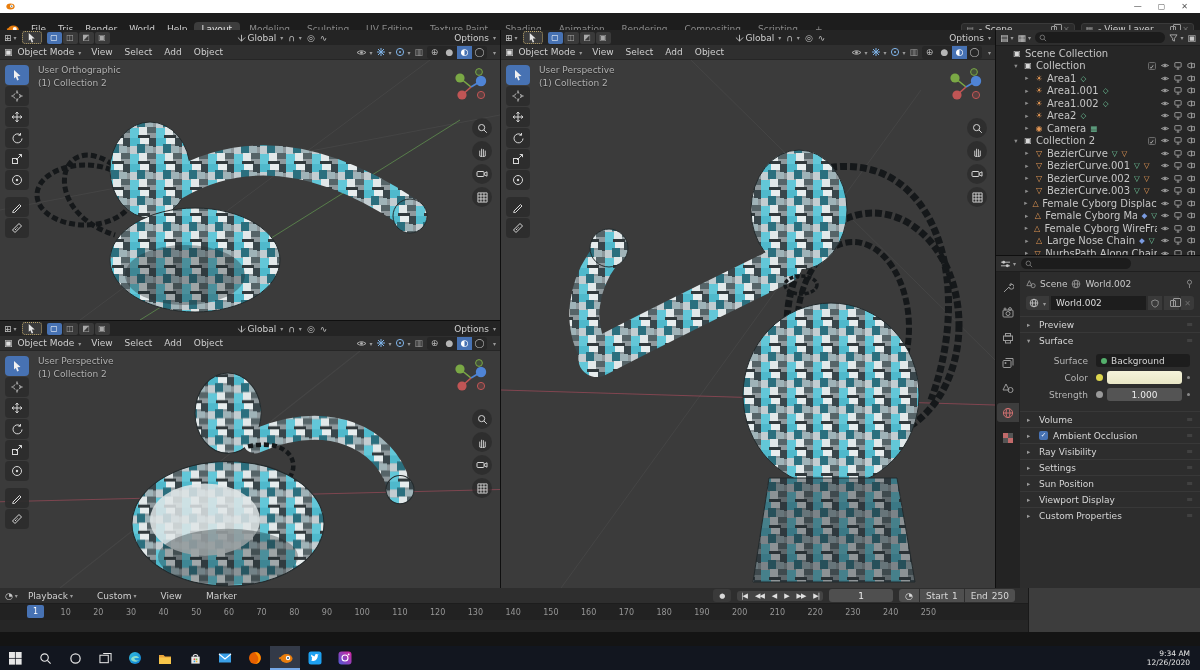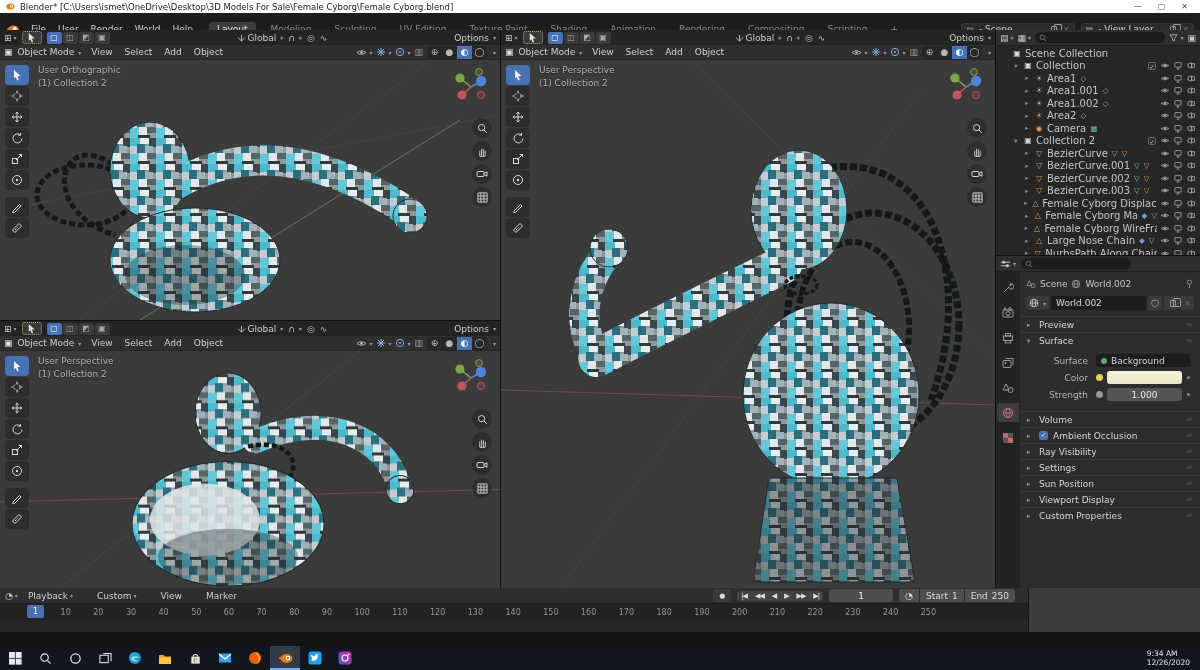--- a/index.html
+++ b/index.html
@@ -15,21 +15,21 @@
 
   
   .titlebar { position:absolute; top:0; left:0; right:0; height:13px; background:#ffffff; display:flex; align-items:center; padding:0 6px; color:#1c1c1c; font-size:8.5px; }
   .titlebar .app-ico { width:9px; height:9px; margin-right:5px; }
   .win-controls { margin-left:auto; display:flex; gap:16px; color:#555; font-size:8px; padding-right:6px; }
 
   
   .menubar { position:absolute; top:13px; left:0; right:0; height:17px; background:#1d1d1d; display:flex; align-items:center; padding:16px 6px; border-bottom:1px solid #101010; }
   .blender-logo { width:13px; height:9px; margin-right:6px; }
   .menu-item { padding:2px 6px; border-radius:3px; color:#cfcfcf; }
-  .wstabs { display:flex; margin-left:10px; gap:7px; }
+  .wstabs { display:flex; gap:1px; }
   .wstab { padding:2.5px 8px; color:#8b8b8b; border-radius:4px 4px 0 0; }
   .wstab.active { background:#3d3d3d; color:#e4e4e4; }
   .topsel { display:flex; align-items:center; gap:3px; background:#2b2b2b; border:1px solid #3a3a3a; border-radius:3px; height:13px; padding:0 4px; margin-left:6px; }
   .topsel .lbl { color:#d0d0d0; min-width:60px; }
   .ic-copy { position:relative; width:6px; height:7px; border:1px solid #9a9a9a; border-radius:1px; margin-left:3px; }
   .ic-copy::after { content:""; position:absolute; left:1.5px; top:-3px; width:6px; height:7px; border:1px solid #9a9a9a; border-radius:1px; }
   .dim-x { color:#6a6a6a; font-size:8px; margin-left:3px; }
 
   
   .main { position:absolute; top:30px; left:0; right:0; height:558px; background:#0f0f0f; }
@@ -140,51 +140,50 @@
   .tl-out { position:absolute; left:1028px; right:0; top:0; bottom:0; background:#3d3d3d; border-left:1px solid #191919; }
   .tl-footer { height:12px; background:#262626; }
 
   
   .statusbar { position:absolute; top:632px; left:0; right:0; height:14px; background:#23272b; display:flex; align-items:center; justify-content:flex-end; padding:0 10px; color:#8f979c; font-size:8.5px; border-top:1px solid #16181a; }
 
   
   .taskbar { position:absolute; top:646px; left:0; right:0; height:24px; background:#12161f; display:flex; align-items:center; }
   .tb-btn { width:30px; height:24px; display:flex; align-items:center; justify-content:center; }
   .tb-btn.active { background:#333a48; box-shadow:inset 0 -2px 0 #76a9e8; }
-  .tb-clock { margin-left:auto; text-align:left; color:#e8e8e8; font-size:7.5px; line-height:9px; padding-right:10px; }
+  .tb-clock { margin-left:auto; text-align:right; color:#e8e8e8; font-size:7.5px; line-height:9px; padding-right:10px; }
 </style>
 </head>
 <body>
 
 <div id="app">
 
   <div class="titlebar">
     <svg class="app-ico" viewBox="0 0 10 10">
         <ellipse cx="5" cy="5" rx="4.6" ry="3.4" fill="#e87d0d"></ellipse>
         <circle cx="6.3" cy="4.6" r="1.7" fill="#fff"></circle>
         <circle cx="6.3" cy="4.6" r="0.8" fill="#2b6f9e"></circle>
       </svg>
-    <span>Blender* [C:\Users\ismet\OneDrive\Desktop\3D Models For Sale\Female Cyborg\Female Cyborg.blend]</span>
     <span class="win-controls">
       <span>—</span>
       <span>▢</span>
       <span>✕</span>
     </span>
   </div>
 
   <div class="menubar">
     <svg class="blender-logo" viewBox="0 0 13 9">
         <ellipse cx="7.4" cy="4.5" rx="5.4" ry="3.9" fill="#e87d0d"></ellipse>
         <circle cx="8.8" cy="4" r="2" fill="#fff"></circle>
         <path d="M1 4.5 L5 3" stroke="#e87d0d" stroke-width="1.4"></path>
       </svg>
     <nav style="display:flex;">
 
     <span class="menu-item">File</span>
-        <span class="menu-item">User</span>
+        <span class="menu-item">Tris</span>
         <span class="menu-item">Render</span>
         <span class="menu-item">World</span>
         <span class="menu-item">Help</span>
       </nav>
     <div class="wstabs">
 
     <span class="wstab active">Layout</span>
         <span class="wstab">Modeling</span>
         <span class="wstab">Sculpting</span>
         <span class="wstab">UV Editing</span>

